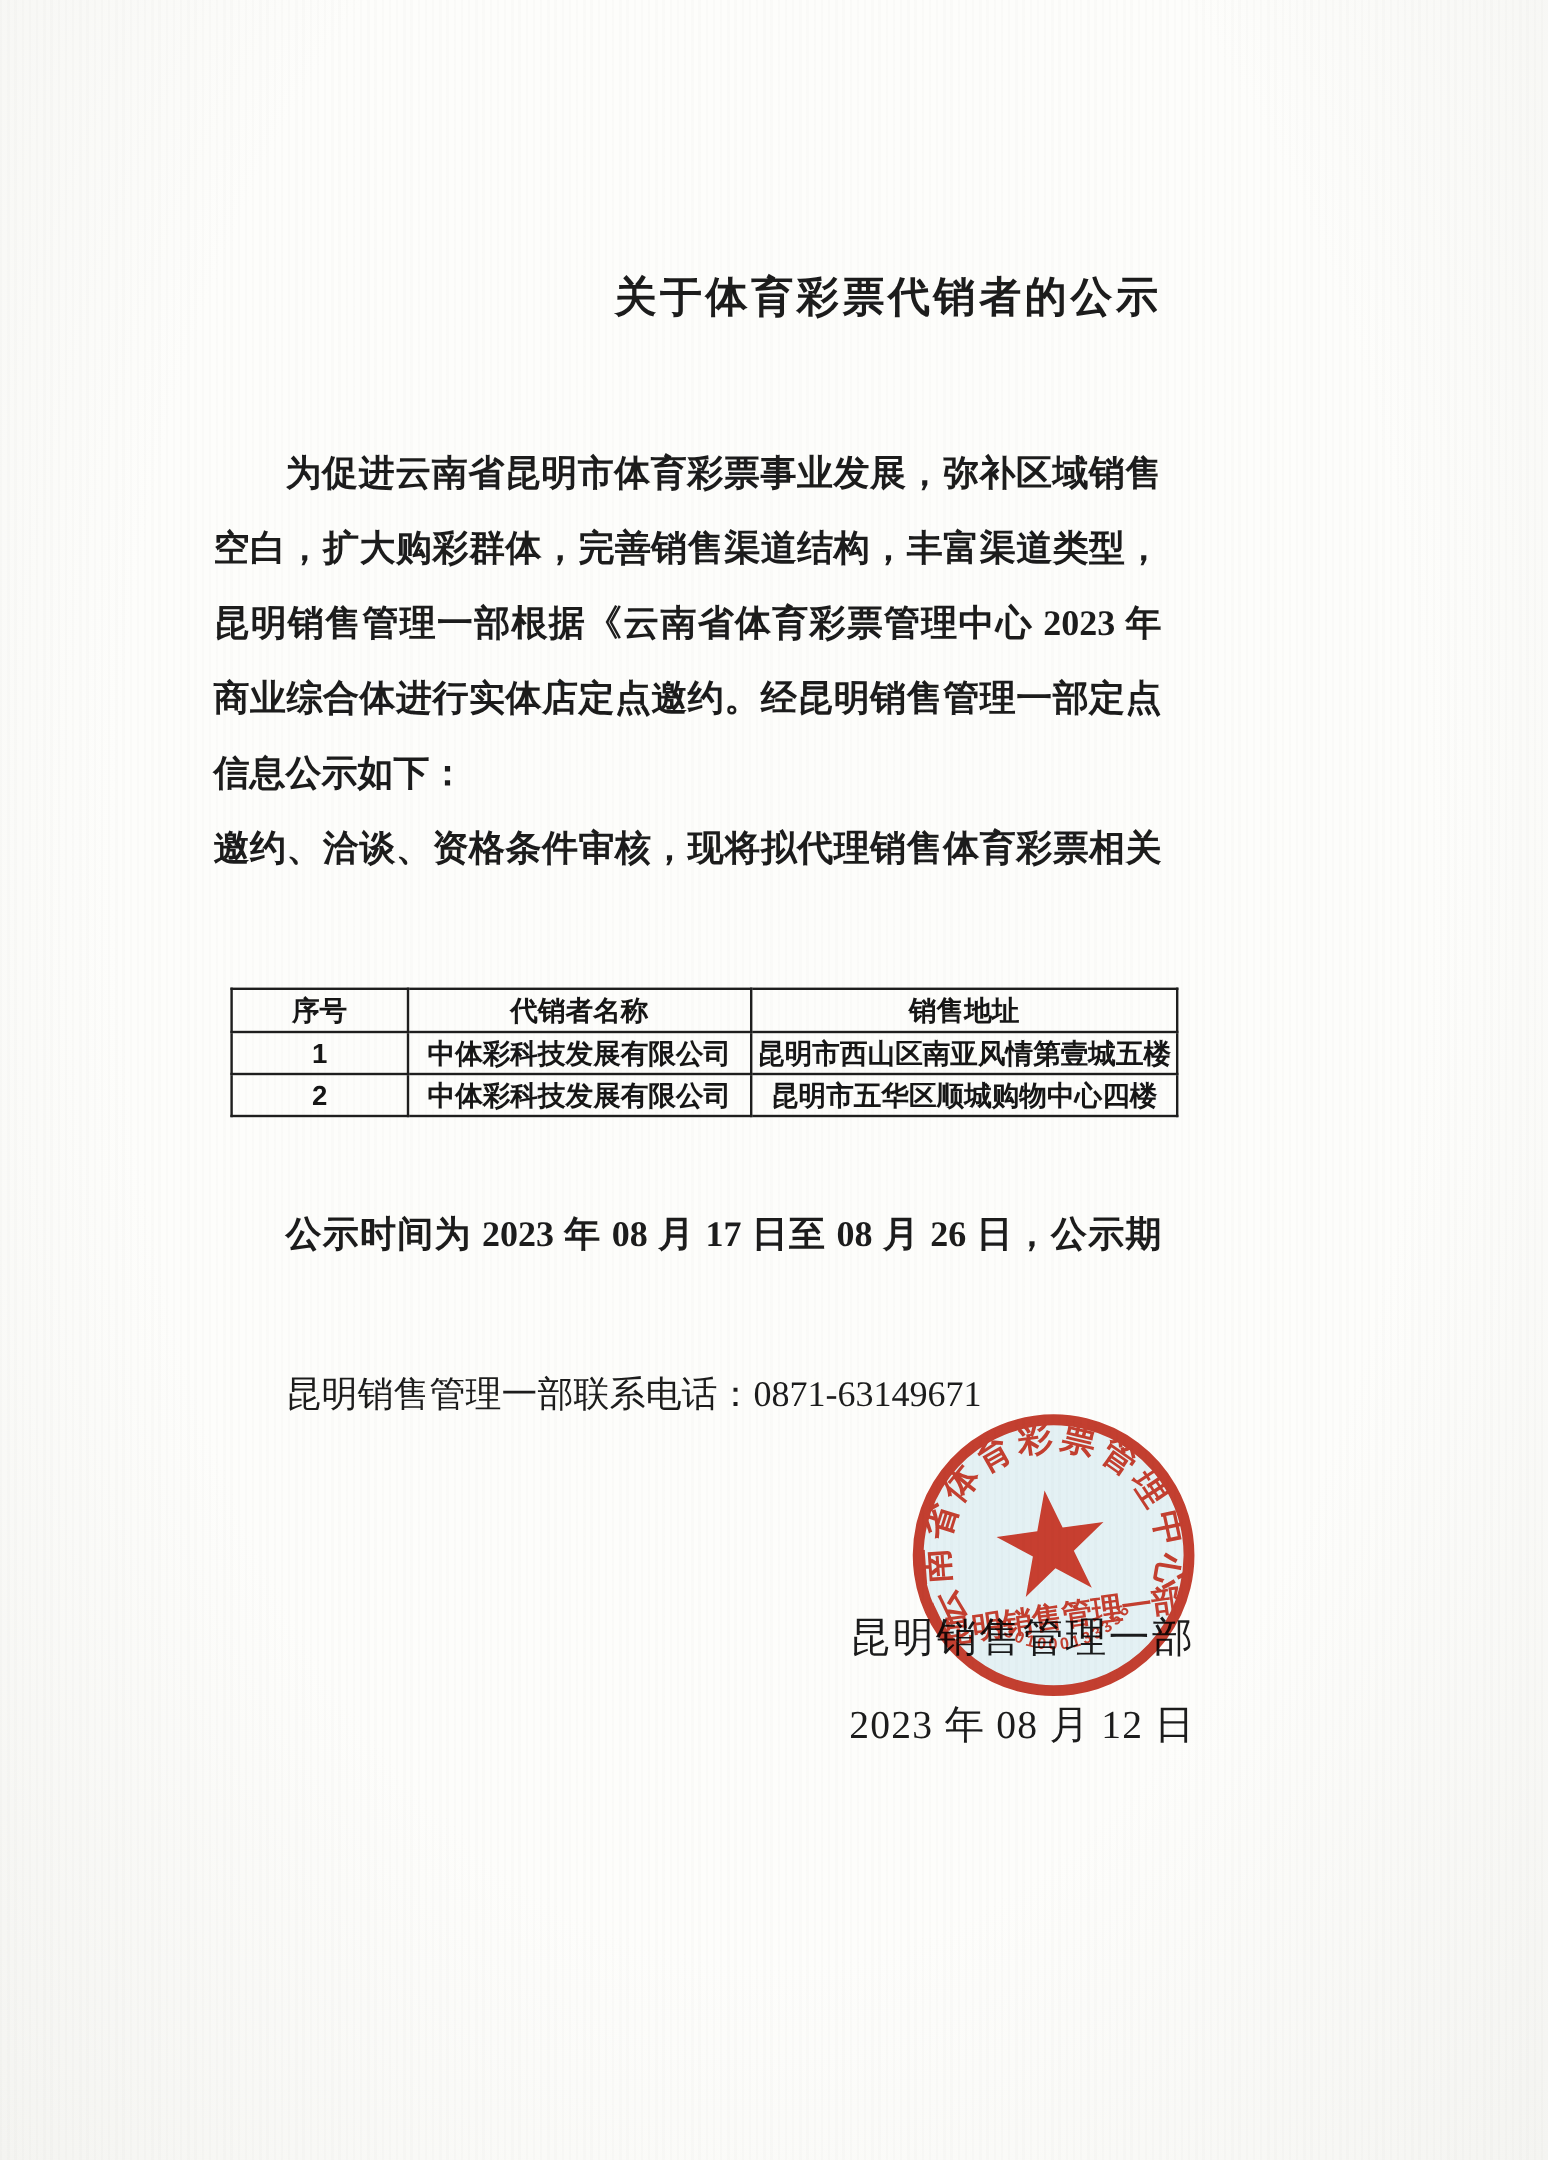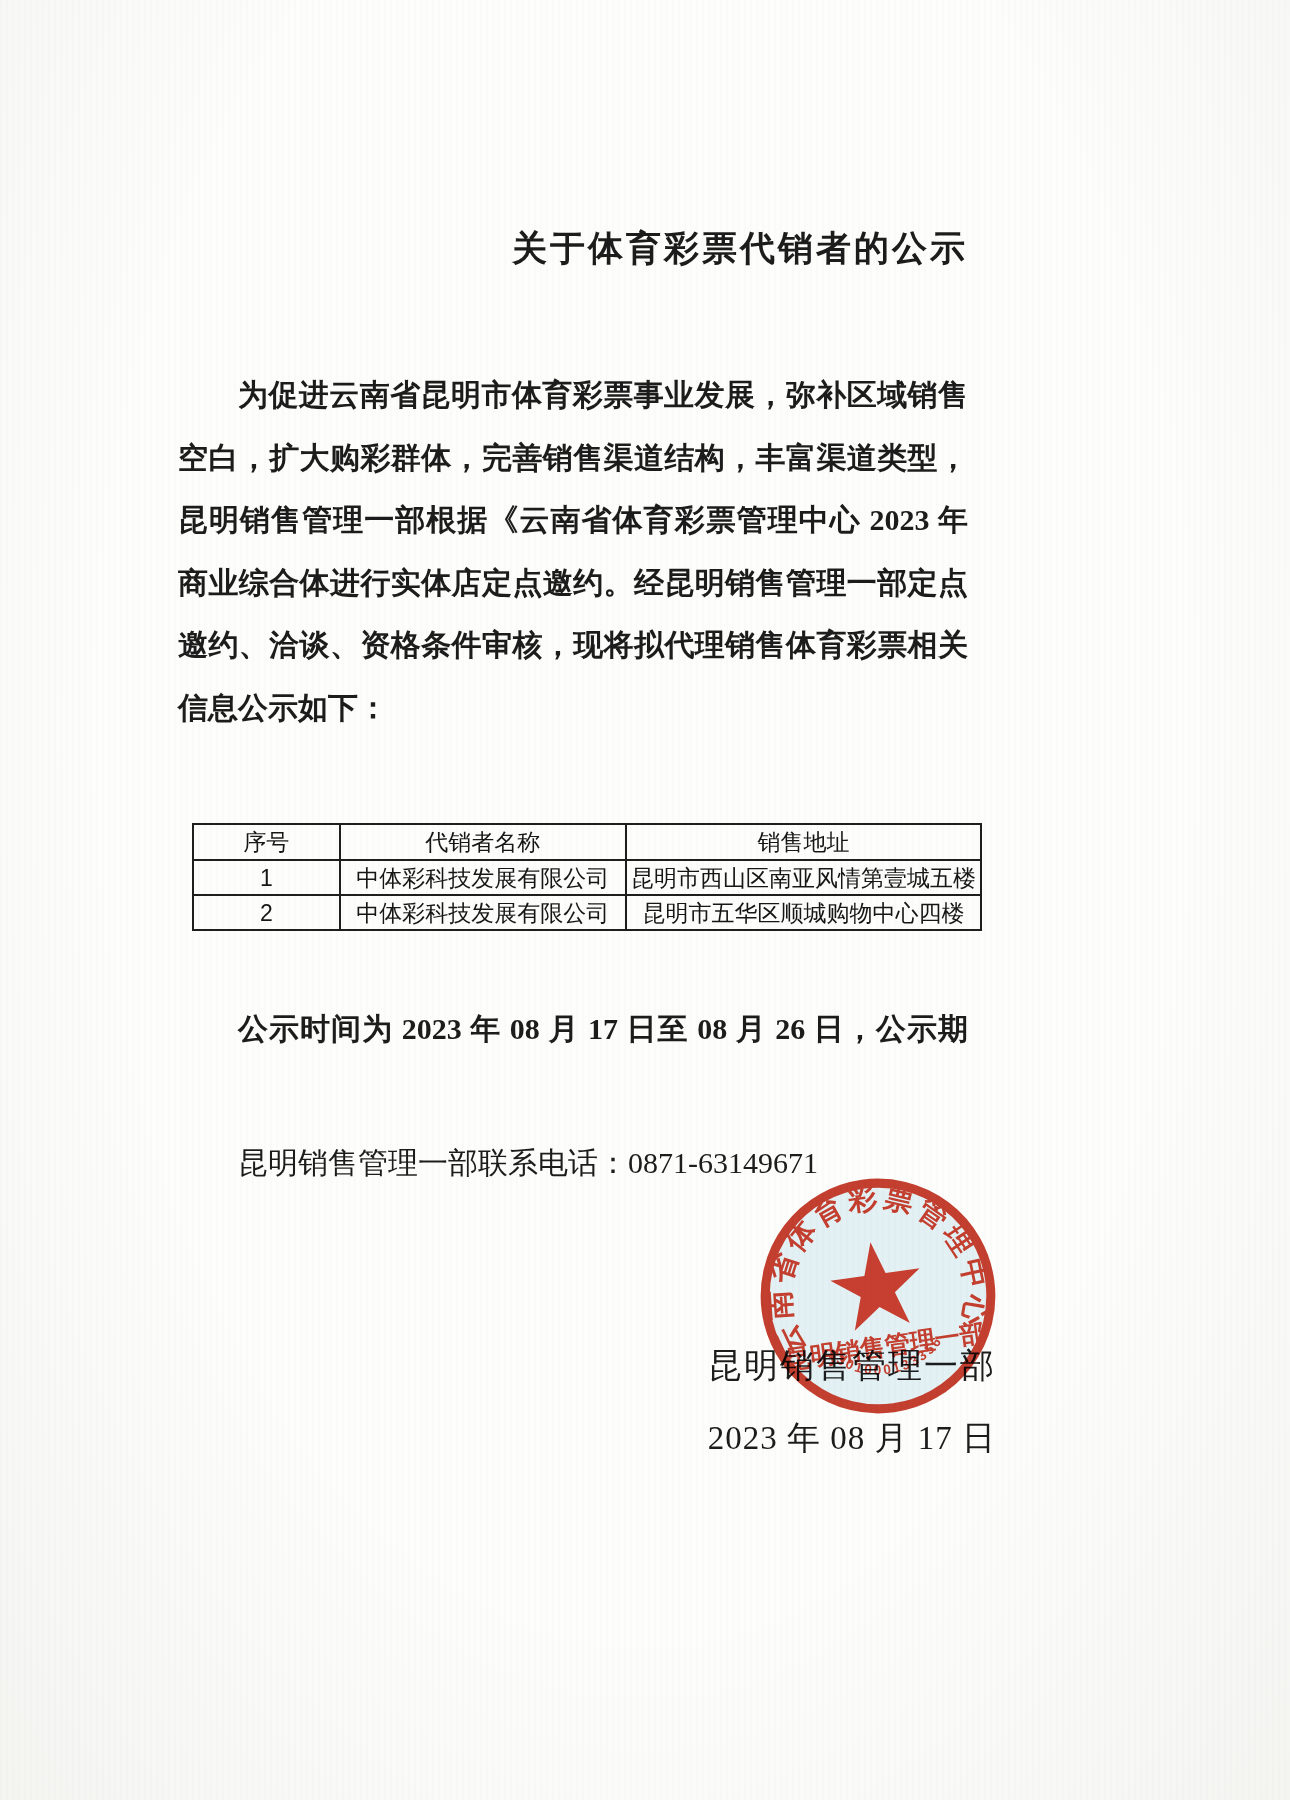--- a/index.html
+++ b/index.html
@@ -69,21 +69,21 @@
     border-collapse: collapse;
     font-family: "Liberation Sans", "DejaVu Sans", sans-serif;
     font-size: 23px;
     color: #161616;
   }
   table.agents th, table.agents td {
     border: 2px solid #1e1e1e;
     text-align: center;
     vertical-align: middle;
     padding: 0 4px;
-    font-weight: normal;
+    font-weight: bold;
     height: 33px;
     line-height: 28px;
   }
   table.agents th { height: 34px; }
   col.c1 { width: 147px; }
   col.c2 { width: 287px; }
   col.c3 { width: 356px; }
   .signature {
     position: absolute;
     left: 178px;
@@ -126,22 +126,22 @@
 
 <div class="page">
 
   <div class="doc-title">关于体育彩票代销者的公示</div>
 
   <div class="para1">
     <div class="line fill">为促进云南省昆明市体育彩票事业发展，弥补区域销售</div>
     <div class="line fill">空白，扩大购彩群体，完善销售渠道结构，丰富渠道类型，</div>
     <div class="line fill">昆明销售管理一部根据《云南省体育彩票管理中心 2023 年</div>
     <div class="line fill">商业综合体进行实体店定点邀约。经昆明销售管理一部定点</div>
+    <div class="line">信息公示如下：</div>
     <div class="line fill">邀约、洽谈、资格条件审核，现将拟代理销售体育彩票相关</div>
-    <div class="line">信息公示如下：</div>
   </div>
 
   <table class="agents">
     <colgroup>
         <col class="c1">
         <col class="c2">
         <col class="c3">
       </colgroup>
     <thead>
       <tr>
@@ -165,21 +165,21 @@
   </table>
 
   <div class="para2">
     <div class="line fill">公示时间为 2023 年 08 月 17 日至 08 月 26 日，公示期</div>
   </div>
 
   <div class="contact-line">昆明销售管理一部联系电话：0871-63149671</div>
 
   <div class="signature">昆明销售管理一部</div>
 
-  <div class="sign-date">2023 年 08 月 17 日</div>
+  <div class="sign-date">2023 年 08 月 12 日</div>
 
   <svg class="seal" viewBox="0 0 270 270">
     <defs>
       <path id="ringPath" d="M 57.3 176.3 A 88 88 0 1 1 212.7 176.3" fill="none"></path>
       <path id="serialPath" d="M 73.5 183 A 78 78 0 0 0 196.5 183" fill="none"></path>
     </defs>
     <circle cx="135" cy="135" r="112" fill="#cfe9f2" fill-opacity="0.55" stroke="#c23424" stroke-width="9"></circle>
     <text font-size="29" fill="#c23424" letter-spacing="4">
       <textPath href="#ringPath" startOffset="50%" text-anchor="middle">云南省体育彩票管理中心</textPath>
     </text>

